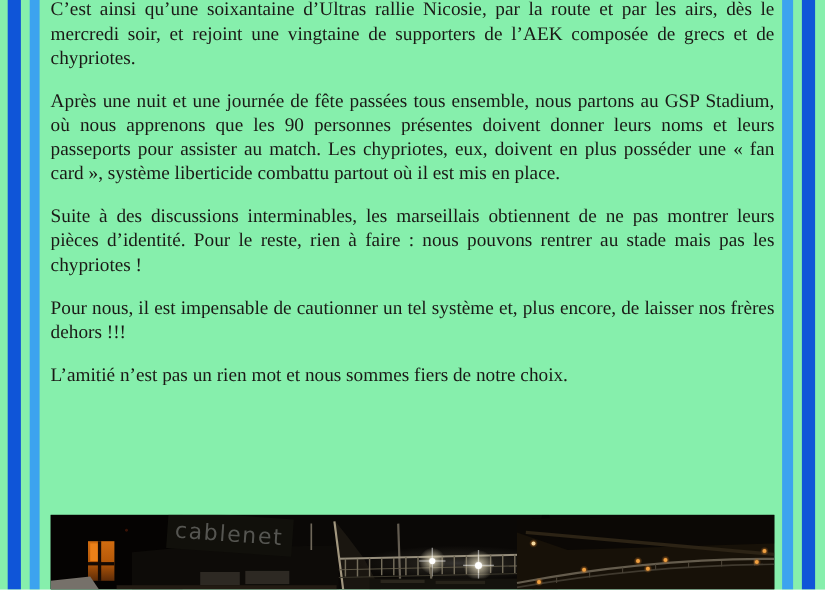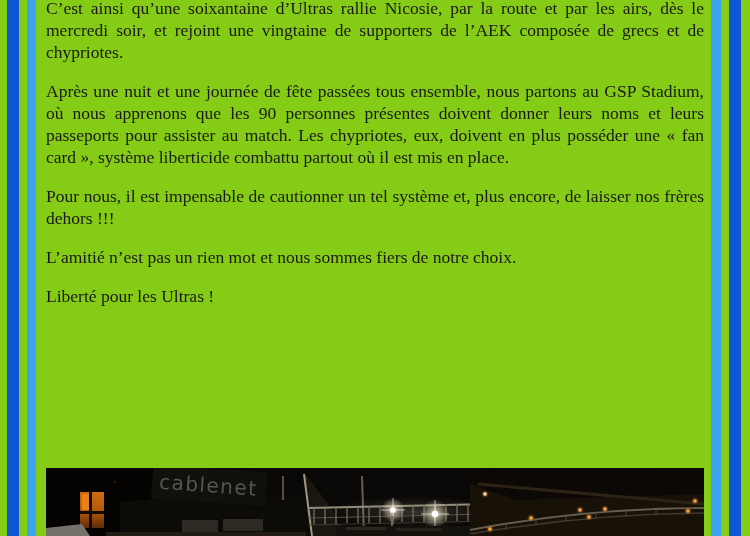--- a/index.html
+++ b/index.html
@@ -1,20 +1,20 @@
 <!DOCTYPE html>
 <html><head>
 <meta charset="utf-8">
 <style>
   html,body{margin:0;padding:0;}
   body{
     width:750px;height:536px;overflow:hidden;background:#ffffff;
     font-family:"Liberation Serif", serif;
   }
-  .page{position:relative;width:750px;height:536px;background:#84cc16;}
+  .page{position:relative;width:750px;height:536px;background:#86efac;}
 
   
   .stripe{position:absolute;top:0;bottom:0;}
   .stripe-left-outer {left:7px;  width:12px;background:#0f55d8;}
   .stripe-left-inner {left:27px; width:9px; background:#3ca3ef;}
   .stripe-right-inner{left:711px;width:10px;background:#3ca3ef;}
   .stripe-right-outer{left:729px;width:12px;background:#0f55d8;}
 
   
   .content{
@@ -44,27 +44,27 @@
   <div class="stripe stripe-right-outer"></div>
 
   <div class="content" id="paragraphs" style="color: rgb(27, 25, 22);">
       <div class="para">
         <div class="line">C’est ainsi qu’une soixantaine d’Ultras rallie Nicosie, par la route et par les airs, dès le mercredi soir, et rejoint une vingtaine de supporters de l’AEK composée de grecs et de chypriotes.</div>
       </div>
       <div class="para">
         <div class="line">Après une nuit et une journée de fête passées tous ensemble, nous partons au GSP Stadium, où nous apprenons que les 90 personnes présentes doivent donner leurs noms et leurs passeports pour assister au match. Les chypriotes, eux, doivent en plus posséder une « fan card », système liberticide combattu partout où il est mis en place.</div>
       </div>
       <div class="para">
+        <div class="line">Suite à des discussions interminables, les marseillais obtiennent de ne pas montrer leurs pièces d’identité. Pour le reste, rien à faire : nous pouvons rentrer au stade mais pas les chypriotes !</div>
+      </div>
+      <div class="para">
         <div class="line">Pour nous, il est impensable de cautionner un tel système et, plus encore, de laisser nos frères dehors !!!</div>
       </div>
       <div class="para">
         <div class="line">L’amitié n’est pas un rien mot et nous sommes fiers de notre choix.</div>
-      </div>
-      <div class="para">
-        <div class="line">Liberté pour les Ultras !</div>
       </div>
     </div>
 
   <figure class="photo">
     <svg width="658" height="68" viewBox="0 0 658 68" xmlns="http://www.w3.org/2000/svg">
       <defs>
         <radialGradient id="flood" cx="50%" cy="50%" r="50%">
           <stop offset="0%" stop-color="#ffffff" stop-opacity="0.95"></stop>
           <stop offset="35%" stop-color="#f2e8c8" stop-opacity="0.55"></stop>
           <stop offset="100%" stop-color="#f2e8c8" stop-opacity="0"></stop>

